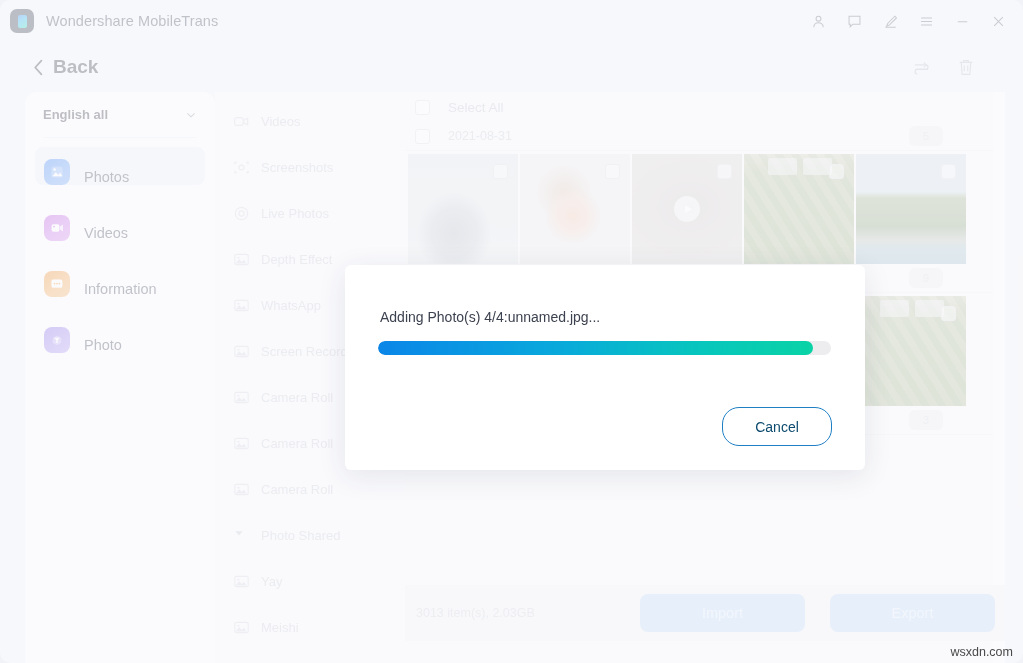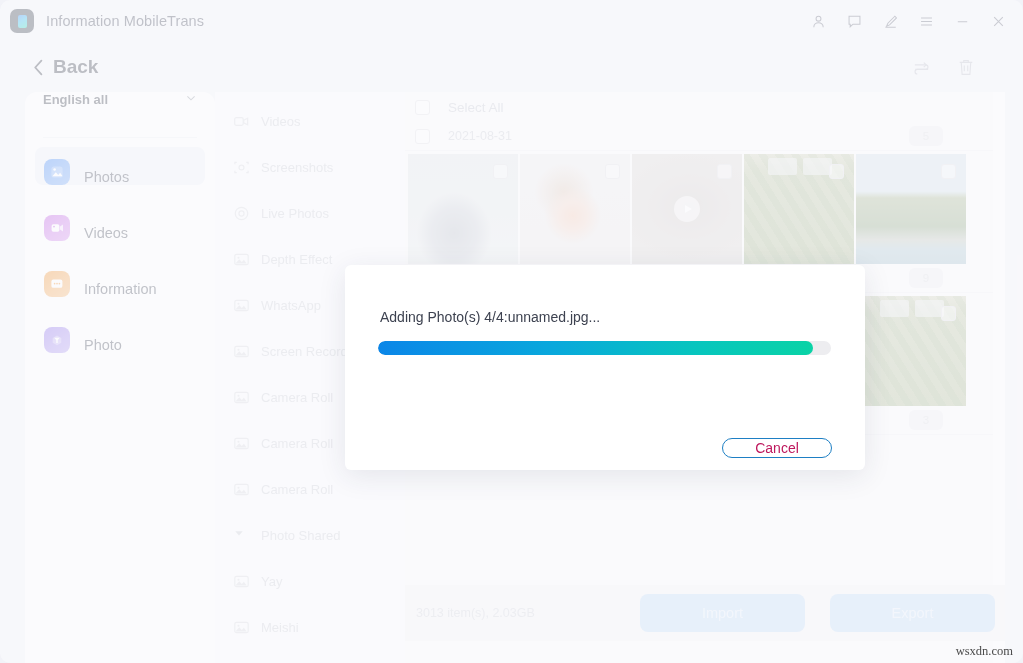--- a/index.html
+++ b/index.html
@@ -61,21 +61,21 @@
   .tool-ic { color: #b9bdc7; cursor: pointer; display: flex; }
 
   
   .sidebar {
     position: absolute; left: 25px; top: 92px;
     width: 190px; height: 571px;
     background: #fff; border-radius: 12px 12px 0 0;
   }
   .lang-select {
     height: 46px; margin: 0 18px;
-    display: flex; align-items: flex-start;
+    display: flex; align-items: center;
     border-bottom: 1px solid #eff0f4;
     cursor: pointer;
   }
   .lang-label { font-size: 13px; font-weight: bold; color: #2e3440; }
   .lang-caret { margin-left: auto; color: #8b9099; display: flex; }
 
   .nav { padding-top: 9px; }
   .nav-item {
     display: flex; align-items: flex-end; gap: 14px;
     height: 38px; margin: 0 10px 18px 10px;
@@ -237,43 +237,43 @@
     position: absolute; left: 33px; top: 76px;
     width: 453px; height: 14px;
     background: #ededf0; border-radius: 7px; overflow: hidden;
   }
   .pbar-fill {
     height: 100%; width: 96.5%;
     border-radius: 7px;
     background: linear-gradient(90deg, #0b86e8 0%, #09a8dc 38%, #07c6bd 72%, #0ad3a6 100%);
   }
   .cancel-btn {
-    position: absolute; right: 33px; bottom: 12px;
-    width: 110px; height: 20px; border-radius: 17px;
+    position: absolute; right: 33px; bottom: 24px;
+    width: 110px; height: 39px; border-radius: 17px;
     background: #fff; border: 1px solid #1e7fc4;
-    color: #be185d; font-size: 14px; cursor: pointer;
+    color: #0c4a6e; font-size: 14px; cursor: pointer;
     font-family: "Liberation Sans", sans-serif;
   }
 
   .watermark {
     position: absolute; right: 10px; bottom: 4px;
     font-size: 12.5px; color: #4a4a4a;
-    font-family: Liberation Serif, serif;
+    font-family: Liberation Sans, sans-serif;
   }
 </style>
 </head>
 <body>
 
 <div id="app">
 
   <div class="titlebar">
     <div class="logo">
       <div class="logo-inner"></div>
     </div>
-    <div class="app-title">Information MobileTrans</div>
+    <div class="app-title">Wondershare MobileTrans</div>
     <div class="win-controls">
       <div class="wc">
         <svg width="15" height="15" viewBox="0 0 16 16" fill="none" stroke="currentColor" stroke-width="1.1">
           <circle cx="8" cy="5" r="2.6"></circle>
             <path d="M3 14c0-2.8 2.2-4.6 5-4.6s5 1.8 5 4.6"></path>
         </svg>
       </div>
       <div class="wc">
         <svg width="15" height="15" viewBox="0 0 16 16" fill="none" stroke="currentColor" stroke-width="1.1">
           <path d="M2.2 2.5h11.6v8.4H6.4L3.4 13.6v-2.7H2.2z"></path>

